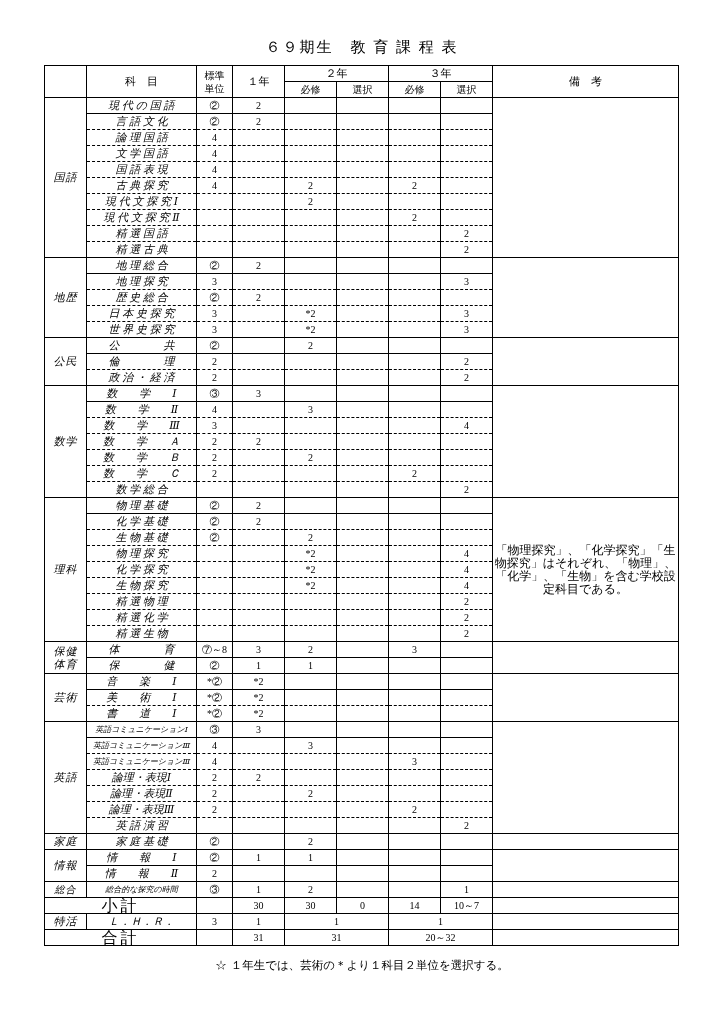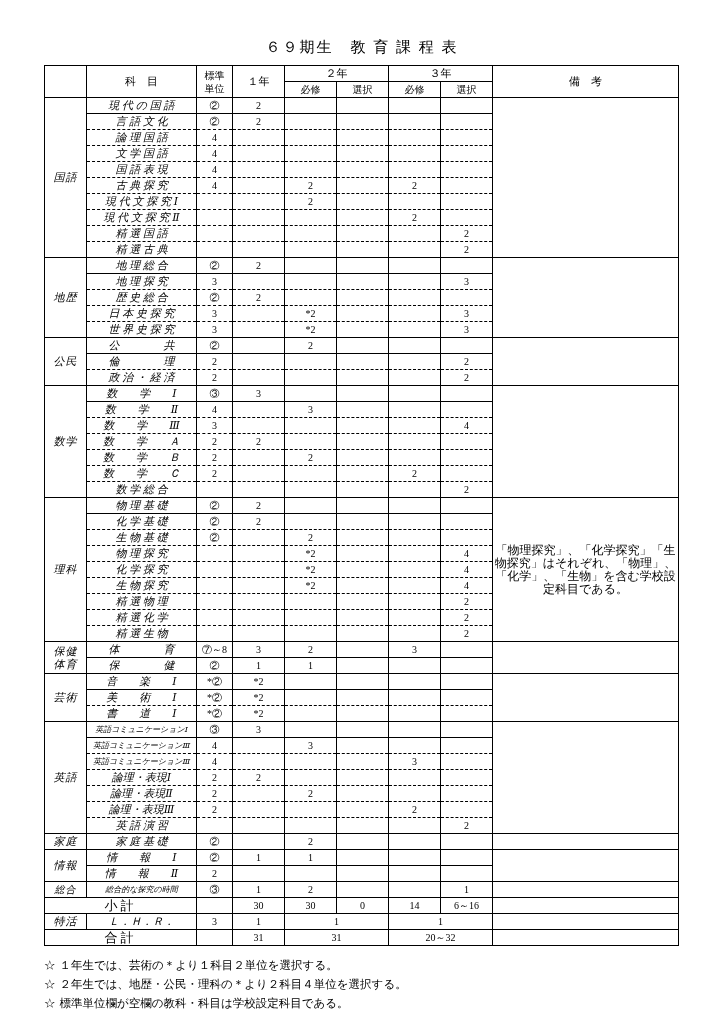--- a/index.html
+++ b/index.html
@@ -84,28 +84,28 @@
     text-align: center;
   }
   td.note {
     text-align: left;
     font-size: 12px;
     line-height: 11px;
     padding: 1px 3px;
     vertical-align: top;
   }
   td.note-blank { border-left: 1px solid #000; }
-  .sum-label { font-size: 13px; letter-spacing: 3px; margin-left: 22px; }
+  .sum-label { font-size: 16px; letter-spacing: 3px; margin-left: 22px; }
   .footnotes {
     margin-top: 10px;
     font-size: 11.5px;
     line-height: 19px;
     font-family: "Liberation Sans", sans-serif;
   }
-  .footnotes div { white-space: nowrap; }
+  .footnotes div { white-space: nowrap; text-align: center; }
   .star { margin-right: 4px; }
 </style>
 </head>
 <body>
 
 <div class="page">
 
   <h1 class="doc-title">６９期生　教 育 課 程 表</h1>
 
   <table class="curriculum">
@@ -610,21 +610,21 @@
           <td>1</td>
           <td rowspan="1" class="note-blank"></td>
         </tr>
         <tr>
           <td colspan="2" class="sum-label">小計</td>
           <td></td>
           <td>30</td>
           <td>30</td>
           <td>0</td>
           <td>14</td>
-          <td>6～16</td>
+          <td>10～7</td>
           <td></td>
         </tr>
         <tr>
           <td class="area">特活</td>
           <td class="subject">Ｌ．Ｈ．Ｒ．</td>
           <td>3</td>
           <td>1</td>
           <td colspan="2">1</td>
           <td colspan="2">1</td>
           <td></td>
@@ -635,17 +635,15 @@
           <td>31</td>
           <td colspan="2">31</td>
           <td colspan="2">20～32</td>
           <td></td>
         </tr>
       </tbody>
   </table>
 
   <div class="footnotes">
     <div><span class="star">☆</span><span>１年生では、芸術の＊より１科目２単位を選択する。</span></div>
-    <div><span class="star">☆</span><span>２年生では、地歴・公民・理科の＊より２科目４単位を選択する。</span></div>
-    <div><span class="star">☆</span><span>標準単位欄が空欄の教科・科目は学校設定科目である。</span></div>
   </div>
 
 </div>
 
 </body></html>

